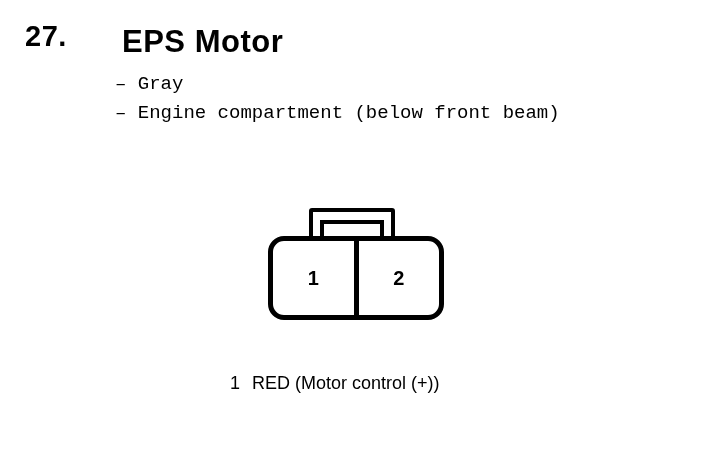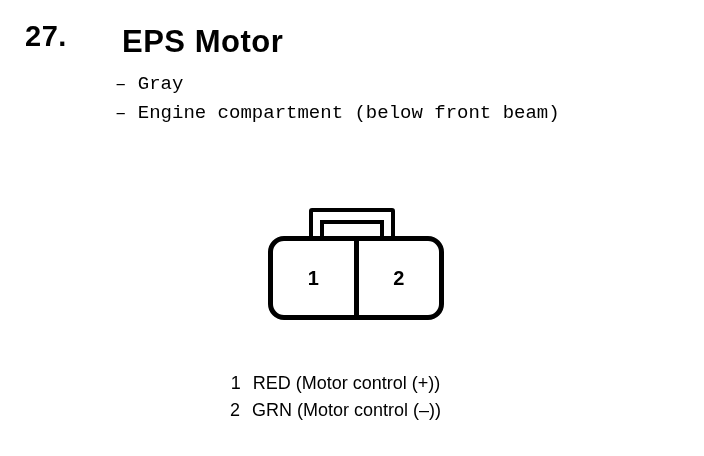--- a/index.html
+++ b/index.html
@@ -145,18 +145,15 @@
       <div class="connector-cell">1</div>
       <div class="connector-divider"></div>
       <div class="connector-cell">2</div>
     </div>
   </div>
 
   <div class="legend">
     <div class="legend-row">
       <span class="legend-pin">1</span><span>RED (Motor control (+))</span>
     </div>
-    <div class="legend-row">
-      <span class="legend-pin">2</span><span>GRN (Motor control (–))</span>
-    </div>
   </div>
 
 </div>
 
 </body></html>

